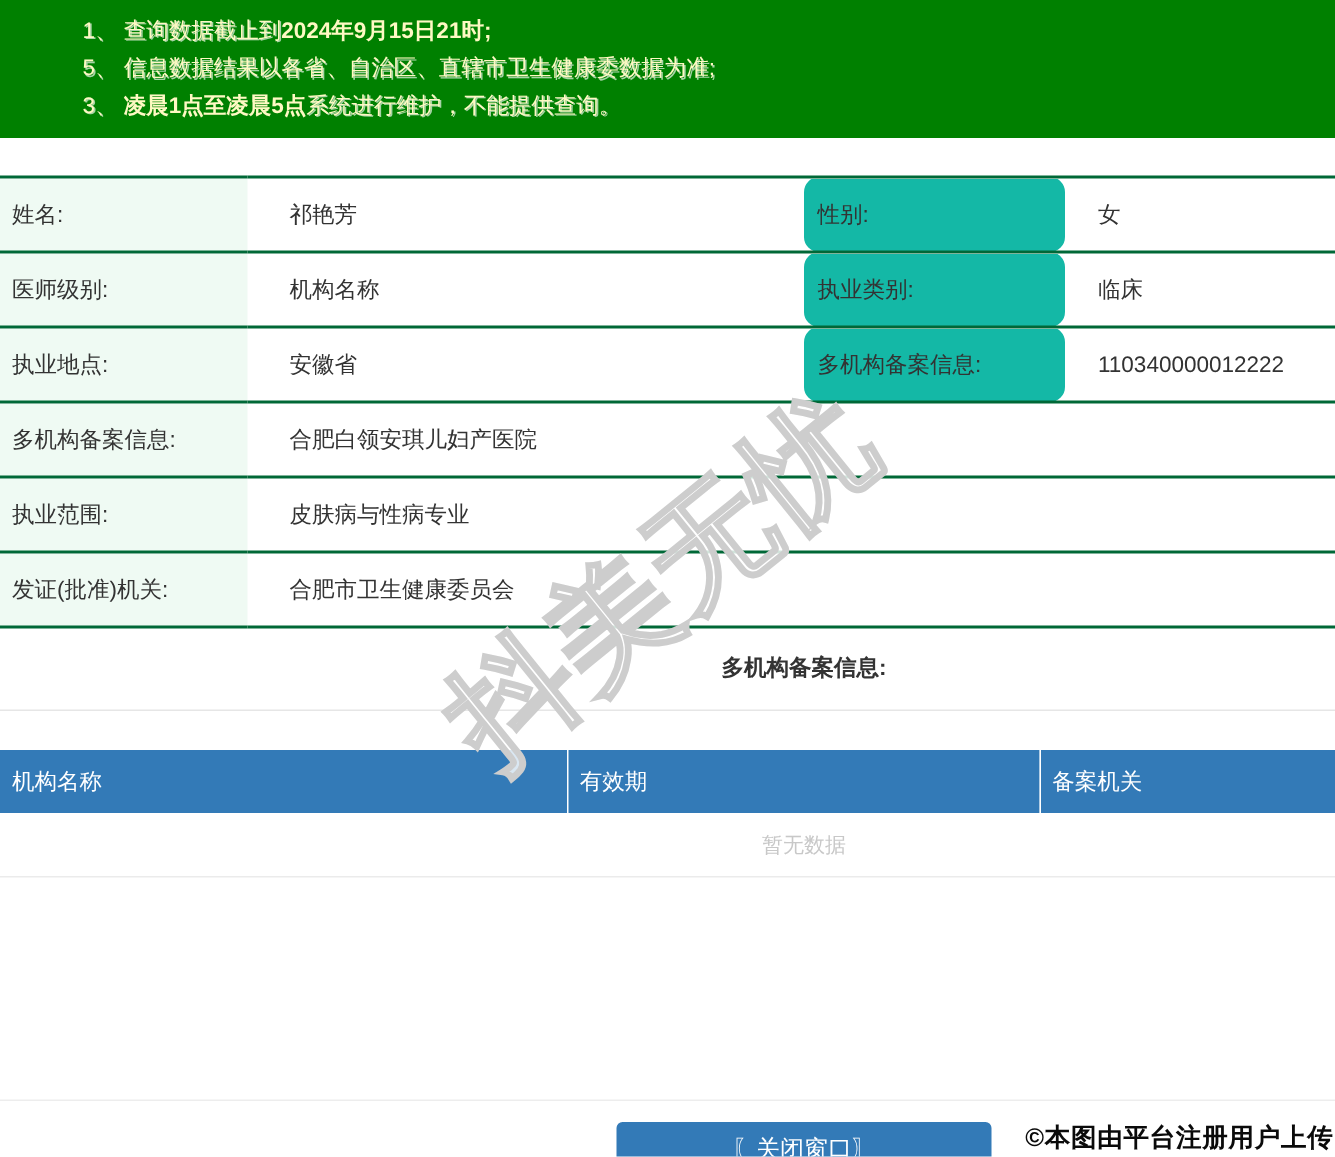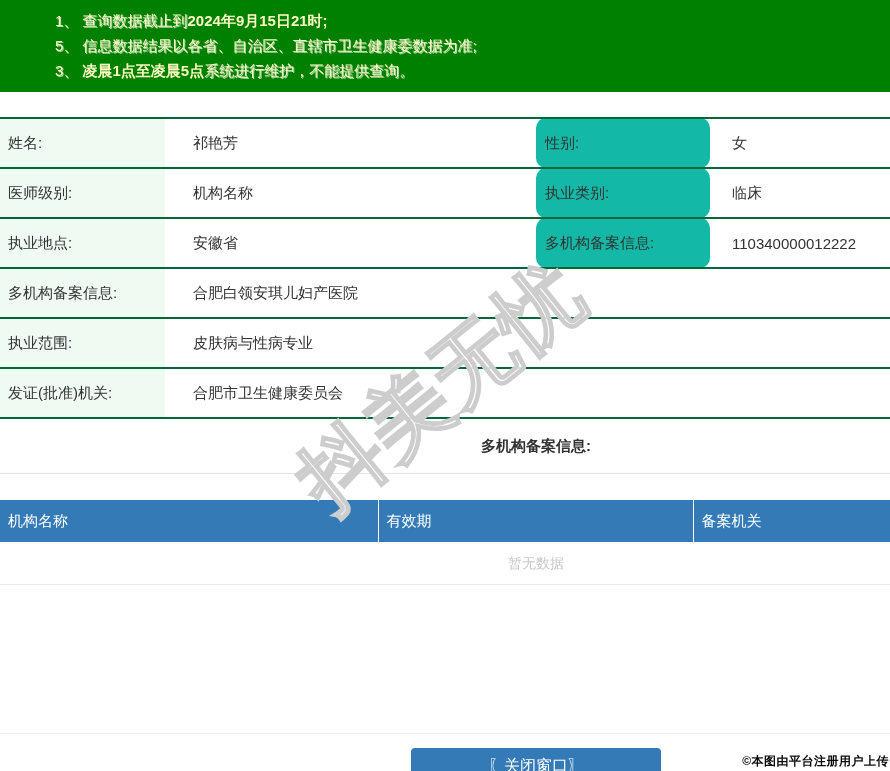--- a/index.html
+++ b/index.html
@@ -55,21 +55,21 @@
 
   
   .button-bar{text-align:center;padding-top:14px;}
   .close-btn{
     width:250px;height:36px;background:#337ab7;color:#fff;
     font-size:16px;font-family:inherit;border:none;border-radius:4px;
     cursor:pointer;
   }
   .copyright{
     position:absolute;right:1px;bottom:1px;
-    font-size:12px;font-weight:700;color:#0a0a0a;letter-spacing:0.5px;
+    font-size:17px;font-weight:700;color:#0a0a0a;letter-spacing:0.5px;
     text-shadow:1px 1px 0 #fff,-1px -1px 0 #fff,1px -1px 0 #fff,-1px 1px 0 #fff;
     z-index:60;
   }
 
   
   .watermark{
     position:absolute;left:442px;top:388px;z-index:50;
     transform:translate(-50%,-50%) rotate(-39deg);
     font-size:82px;font-weight:700;letter-spacing:2px;white-space:nowrap;
     color:rgba(255,255,255,0.82);

